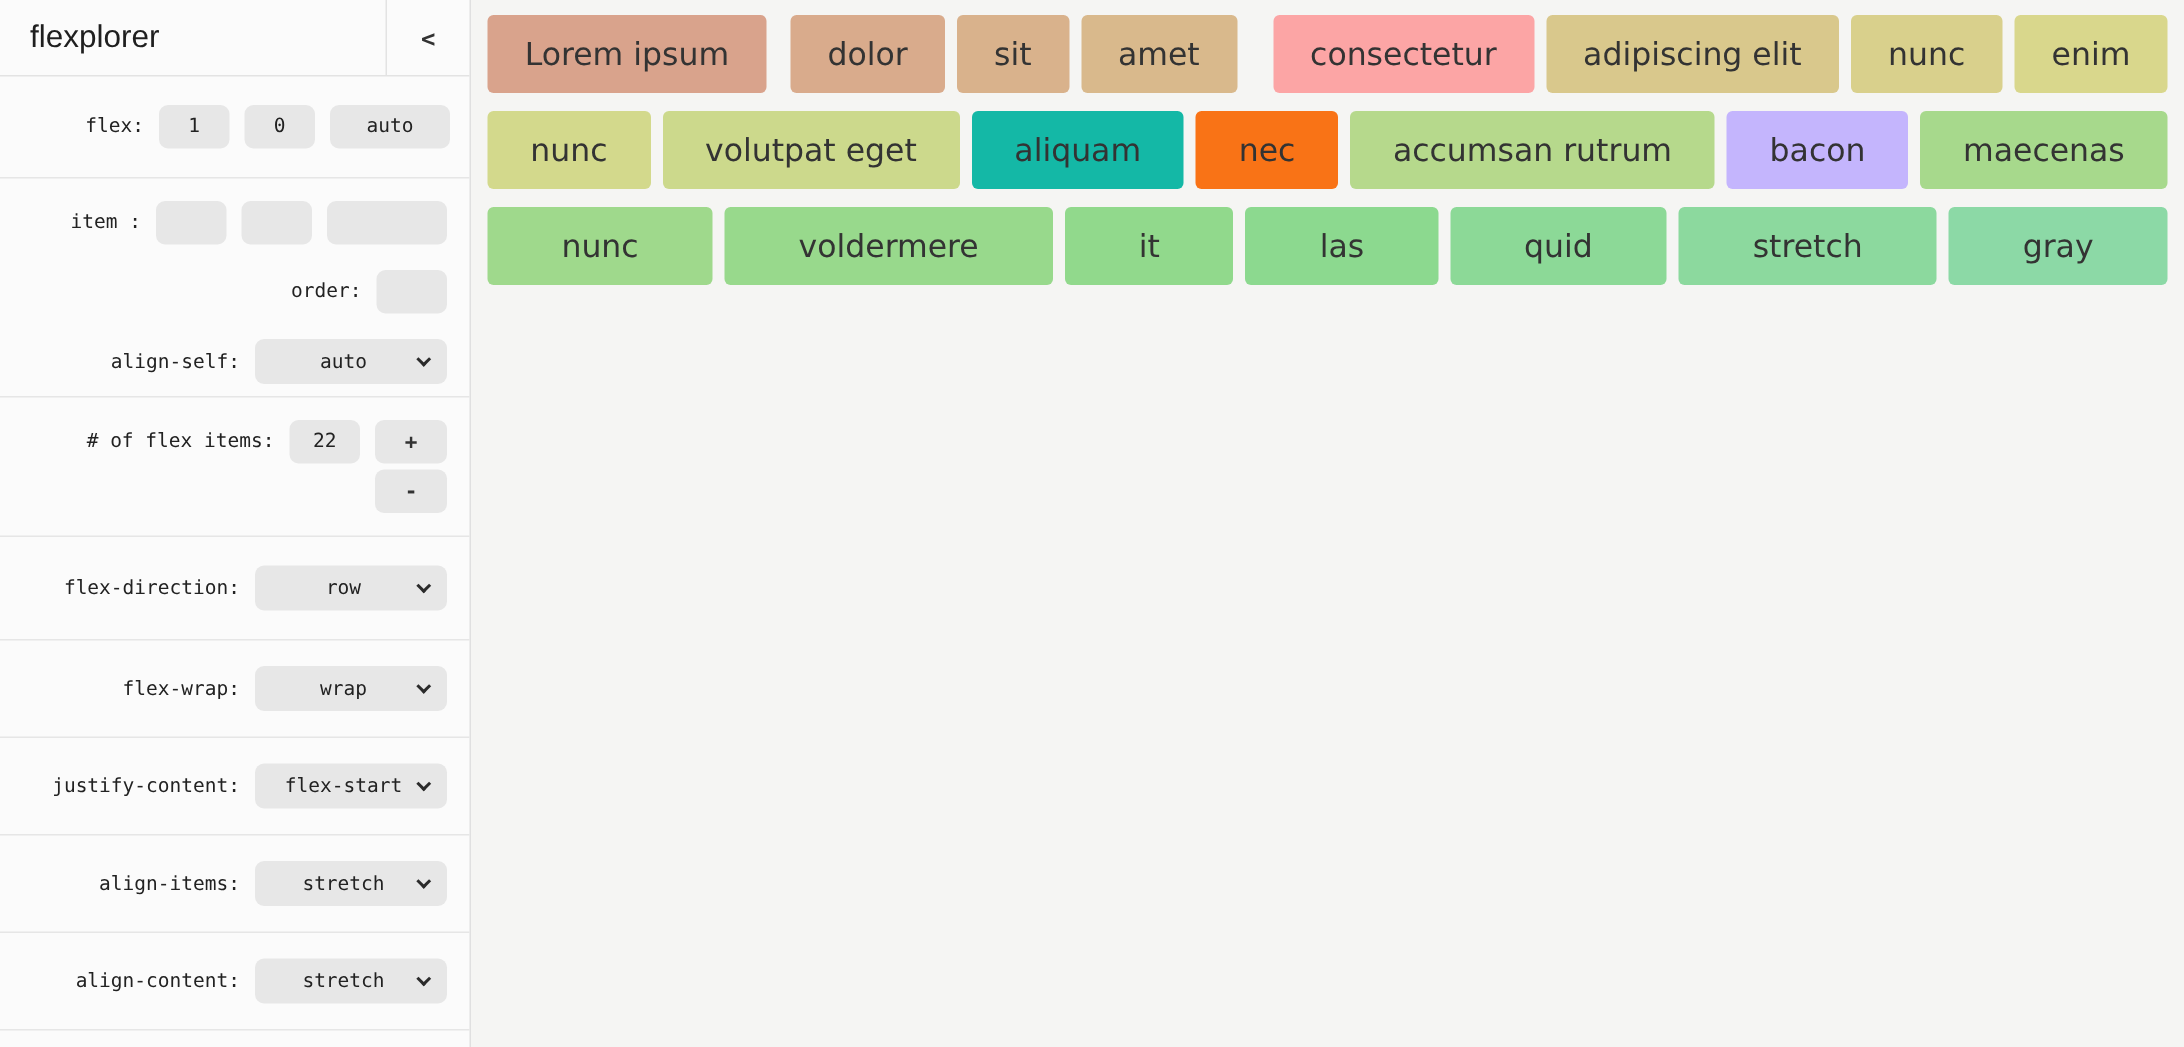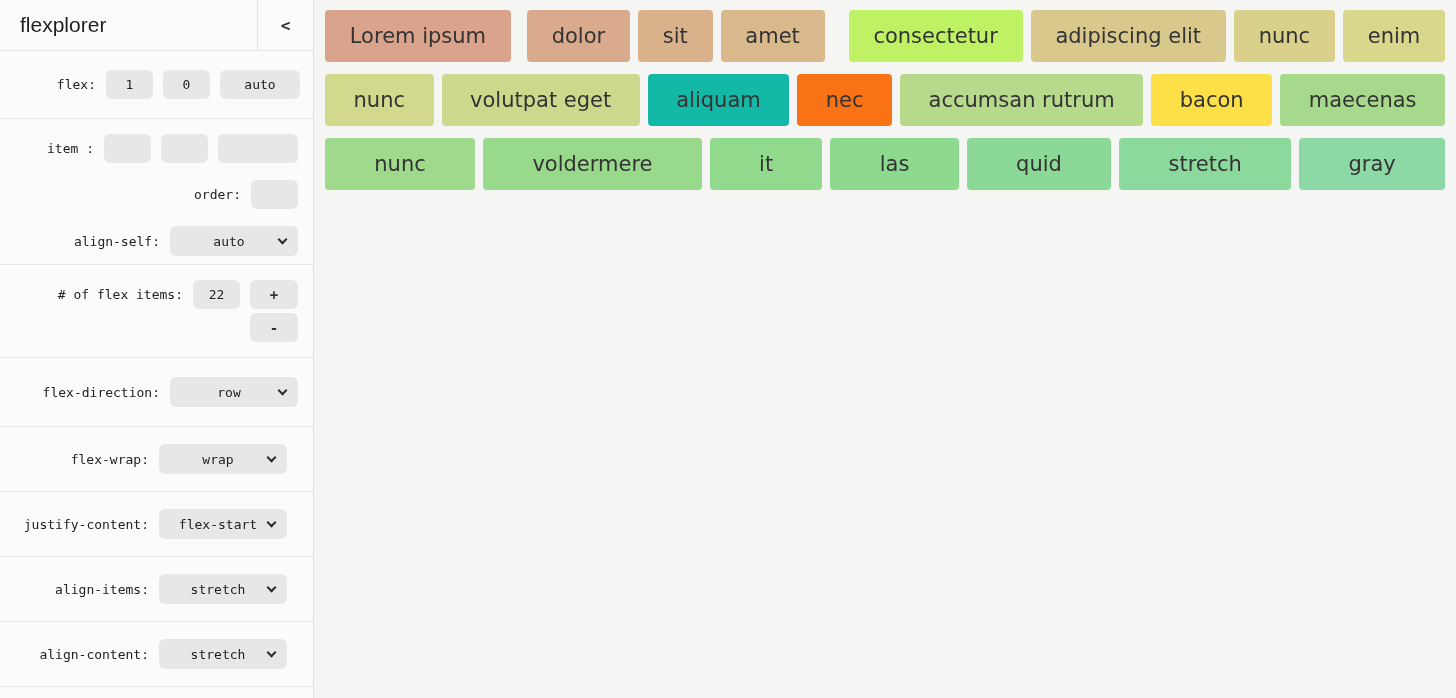--- a/index.html
+++ b/index.html
@@ -32,21 +32,21 @@
   }
   .collapse-btn {
     width:56px; border:none; background:transparent;
     border-left:1px solid #e3e3e3;
     font-family:"DejaVu Sans Mono",monospace;
     font-size:16px; font-weight:bold; color:#333;
     cursor:pointer;
   }
   .sb-section {
     border-bottom:1px solid #e6e6e6;
-    padding:17px 26px;
+    padding:17px 15px;
   }
   .sb-section.flex-sec { padding:19px 13px; }
   .sb-section.item-sec { padding:15px 15px 8px; display:flex; flex-direction:column; gap:17px; }
   .sb-section.count-sec { padding:15px 15px; }
   .sb-section.dir-sec { padding:19px 15px; }
   .row {
     display:flex; justify-content:flex-end; align-items:center; gap:10px;
   }
   .row.top { align-items:flex-start; }
   .sb-label {
@@ -218,32 +218,32 @@
     </section>
 
   </aside>
 
   <main class="stage" id="stage">
       <div class="flex-row">
         <div class="flex-item" style="background: rgb(217, 163, 140);">Lorem ipsum</div>
         <div class="flex-item" style="background: rgb(217, 171, 140); margin-left: 12px;">dolor</div>
         <div class="flex-item" style="background: rgb(217, 178, 140);">sit</div>
         <div class="flex-item" style="background: rgb(217, 185, 140);">amet</div>
-        <div class="flex-item" style="background: #bef264; margin-left: 20px;">consectetur</div>
+        <div class="flex-item" style="background: #fca5a5; margin-left: 20px;">consectetur</div>
         <div class="flex-item" style="background: rgb(217, 200, 140);">adipiscing elit</div>
         <div class="flex-item" style="background: rgb(217, 208, 140);">nunc</div>
         <div class="flex-item" style="background: rgb(217, 215, 140);">enim</div>
       </div>
       <div class="flex-row">
         <div class="flex-item" style="background: rgb(211, 217, 140);">nunc</div>
         <div class="flex-item" style="background: rgb(204, 217, 140);">volutpat eget</div>
         <div class="flex-item" style="background: #14b8a6;">aliquam</div>
         <div class="flex-item" style="background: #f97316;">nec</div>
         <div class="flex-item" style="background: rgb(182, 217, 140);">accumsan rutrum</div>
-        <div class="flex-item" style="background: #fde047;">bacon</div>
+        <div class="flex-item" style="background: #c4b5fd;">bacon</div>
         <div class="flex-item" style="background: rgb(167, 217, 140);">maecenas</div>
       </div>
       <div class="flex-row">
         <div class="flex-item" style="background: rgb(159, 217, 140);">nunc</div>
         <div class="flex-item" style="background: rgb(152, 217, 140);">voldermere</div>
         <div class="flex-item" style="background: rgb(145, 217, 140);">it</div>
         <div class="flex-item" style="background: rgb(140, 217, 143);">las</div>
         <div class="flex-item" style="background: rgb(140, 217, 151);">quid</div>
         <div class="flex-item" style="background: rgb(140, 217, 158);">stretch</div>
         <div class="flex-item" style="background: rgb(140, 217, 166);">gray</div>

